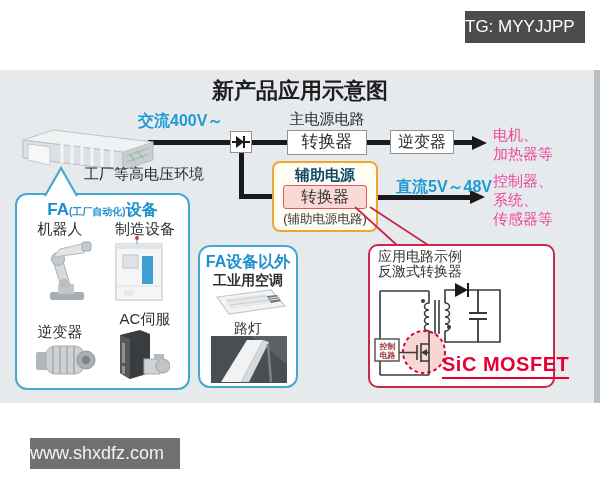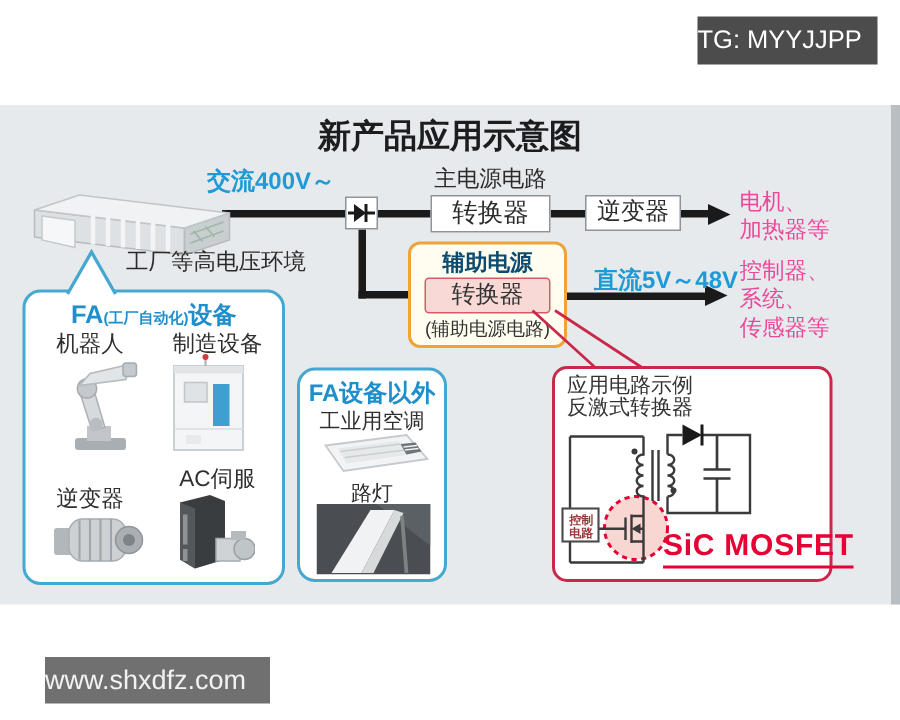--- a/index.html
+++ b/index.html
@@ -155,21 +155,21 @@
   <polygon points="10,8 20,12 20,52 10,46" fill="#55585b"></polygon>
   <rect x="12" y="16" width="3" height="20" fill="#8d9296"></rect>
   <rect x="12" y="39" width="3" height="8" fill="#8d9296"></rect>
   <rect x="34" y="32" width="16" height="15" fill="#cfd3d6" stroke="#a5abaf" stroke-width="1"></rect>
   <circle cx="53" cy="39" r="7" fill="#c0c5c8" stroke="#9aa0a4" stroke-width="1"></circle>
   <rect x="44" y="27" width="10" height="6" fill="#b5babd"></rect>
 </svg>
 
 <div class="abs blue-box nfa-box"></div>
 <div class="abs nfa-title">FA设备以外</div>
-<div class="abs item-label-sm" style="left:198px;top:272px;width:100px;">工业用空调</div>
+<div class="abs item-label-sm" style="left:198px;top:272px;width:100px;font-weight:bold;">工业用空调</div>
 <svg class="abs" style="left:211px;top:288px;" width="76" height="28" viewBox="0 0 76 28">
   <polygon points="6,9 60,2 74,18 18,26" fill="#f2f3f4" stroke="#c6cace" stroke-width="1.2"></polygon>
   <polygon points="14,11 54,6 62,15 20,21" fill="#e6e9ea"></polygon>
   <g stroke="#caced1" stroke-width="1">
       <line x1="16" y1="13" x2="56" y2="8"></line>
       <line x1="19" y1="17" x2="59" y2="12"></line>
     </g>
   <polygon points="56,8 66,7 70,13 60,15" fill="#6e7478"></polygon>
   <g stroke="#f2f3f4" stroke-width="1">
       <line x1="58" y1="10" x2="67" y2="9"></line>

